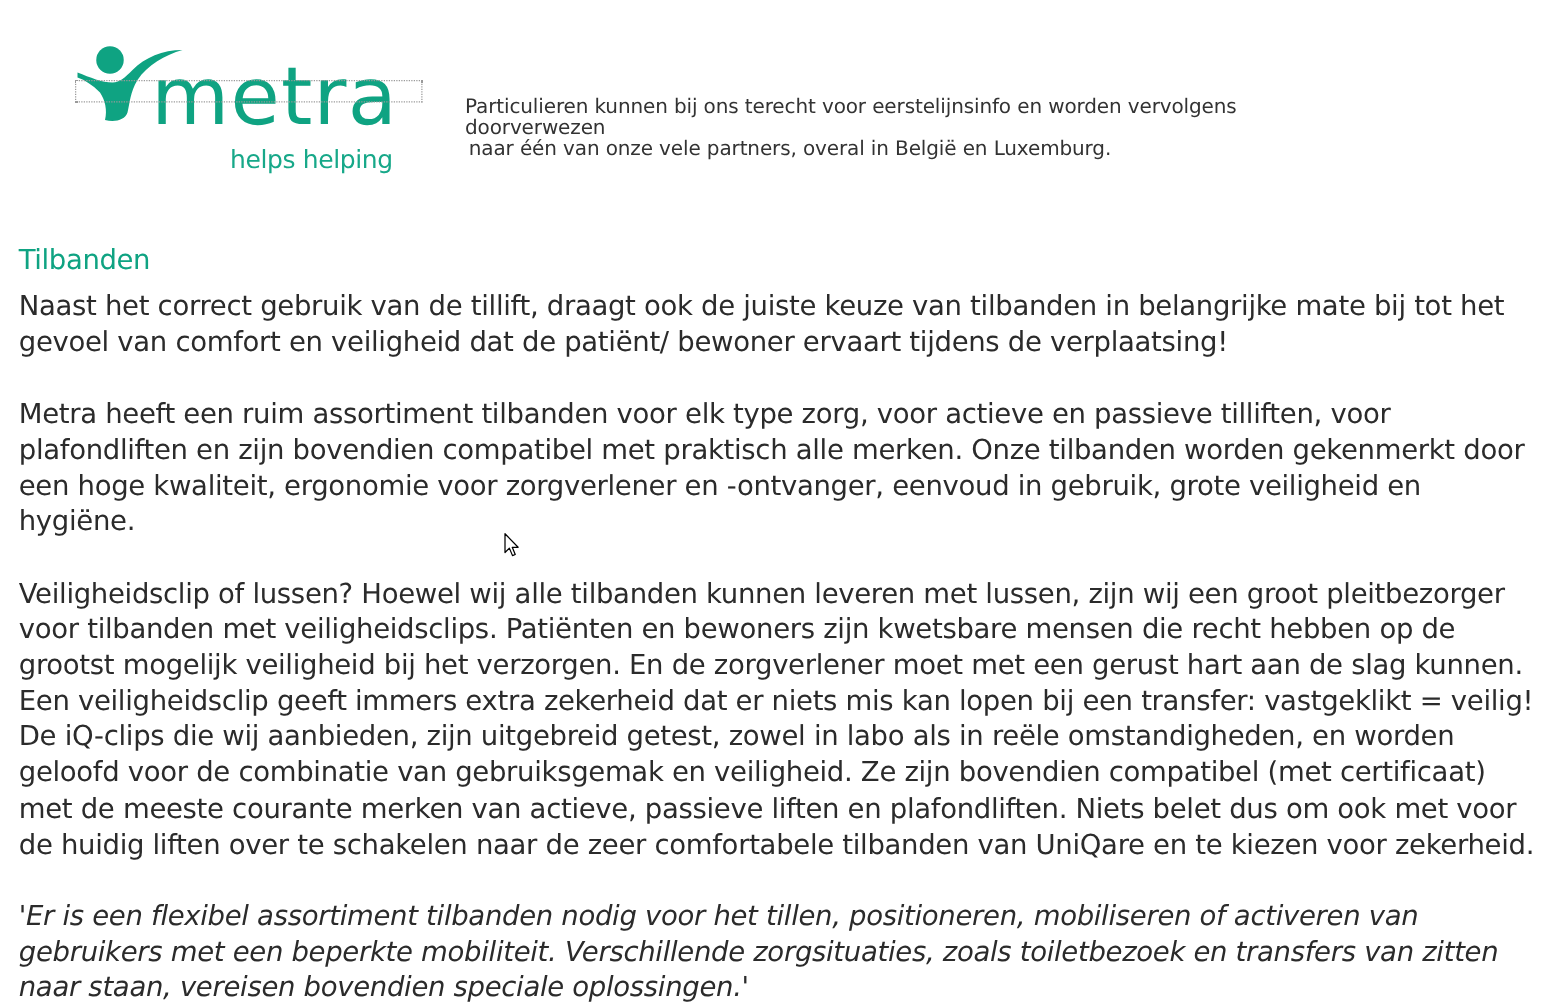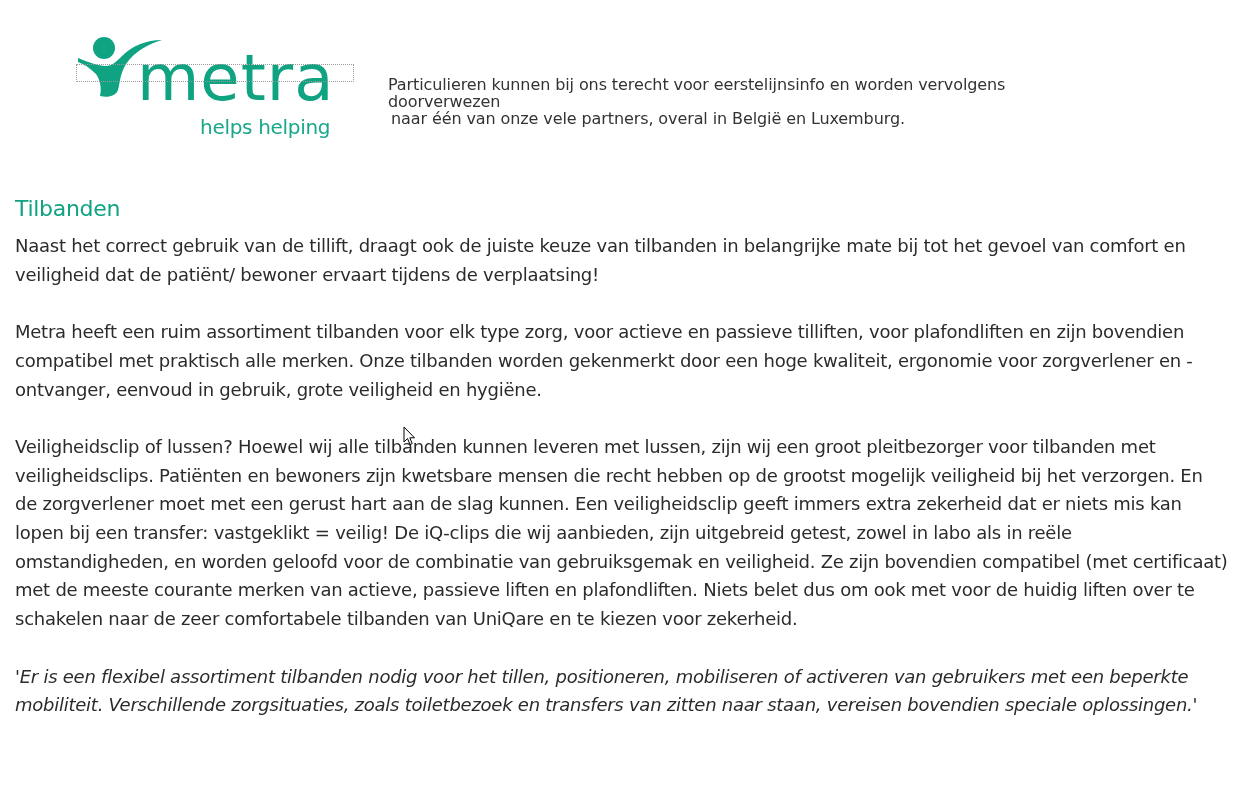--- a/index.html
+++ b/index.html
@@ -10,21 +10,21 @@
   body {
     width: 1243px;
     height: 802px;
     position: relative;
     overflow: hidden;
     font-family: "DejaVu Sans", sans-serif;
     color: #2b2b2b;
   }
   .header {
     position: absolute;
-    left: 16px; top: 0;
+    left: 0; top: 0;
     width: 1105px;
     height: 160px;
   }
   .logo {
     position: absolute;
     left: 58px;
     top: 34px;
     width: 280px;
     height: 110px;
   }
@@ -86,21 +86,21 @@
     font-family: "DejaVu Sans", sans-serif;
     font-size: 22px;
     line-height: 30px;
     color: #0fa382;
     margin: 0 0 8px 0;
     font-weight: normal;
     letter-spacing: -0.3px;
   }
   .para {
     font-family: "DejaVu Sans", sans-serif;
-    font-size: 18px;
+    font-size: 22px;
     line-height: 28.7px;
     color: #2b2b2b;
     margin: 0 0 28.7px 0;
     letter-spacing: -0.25px;
     word-spacing: 0px;
   }
   .para.quote {
     font-style: italic;
   }
   .cursor {

